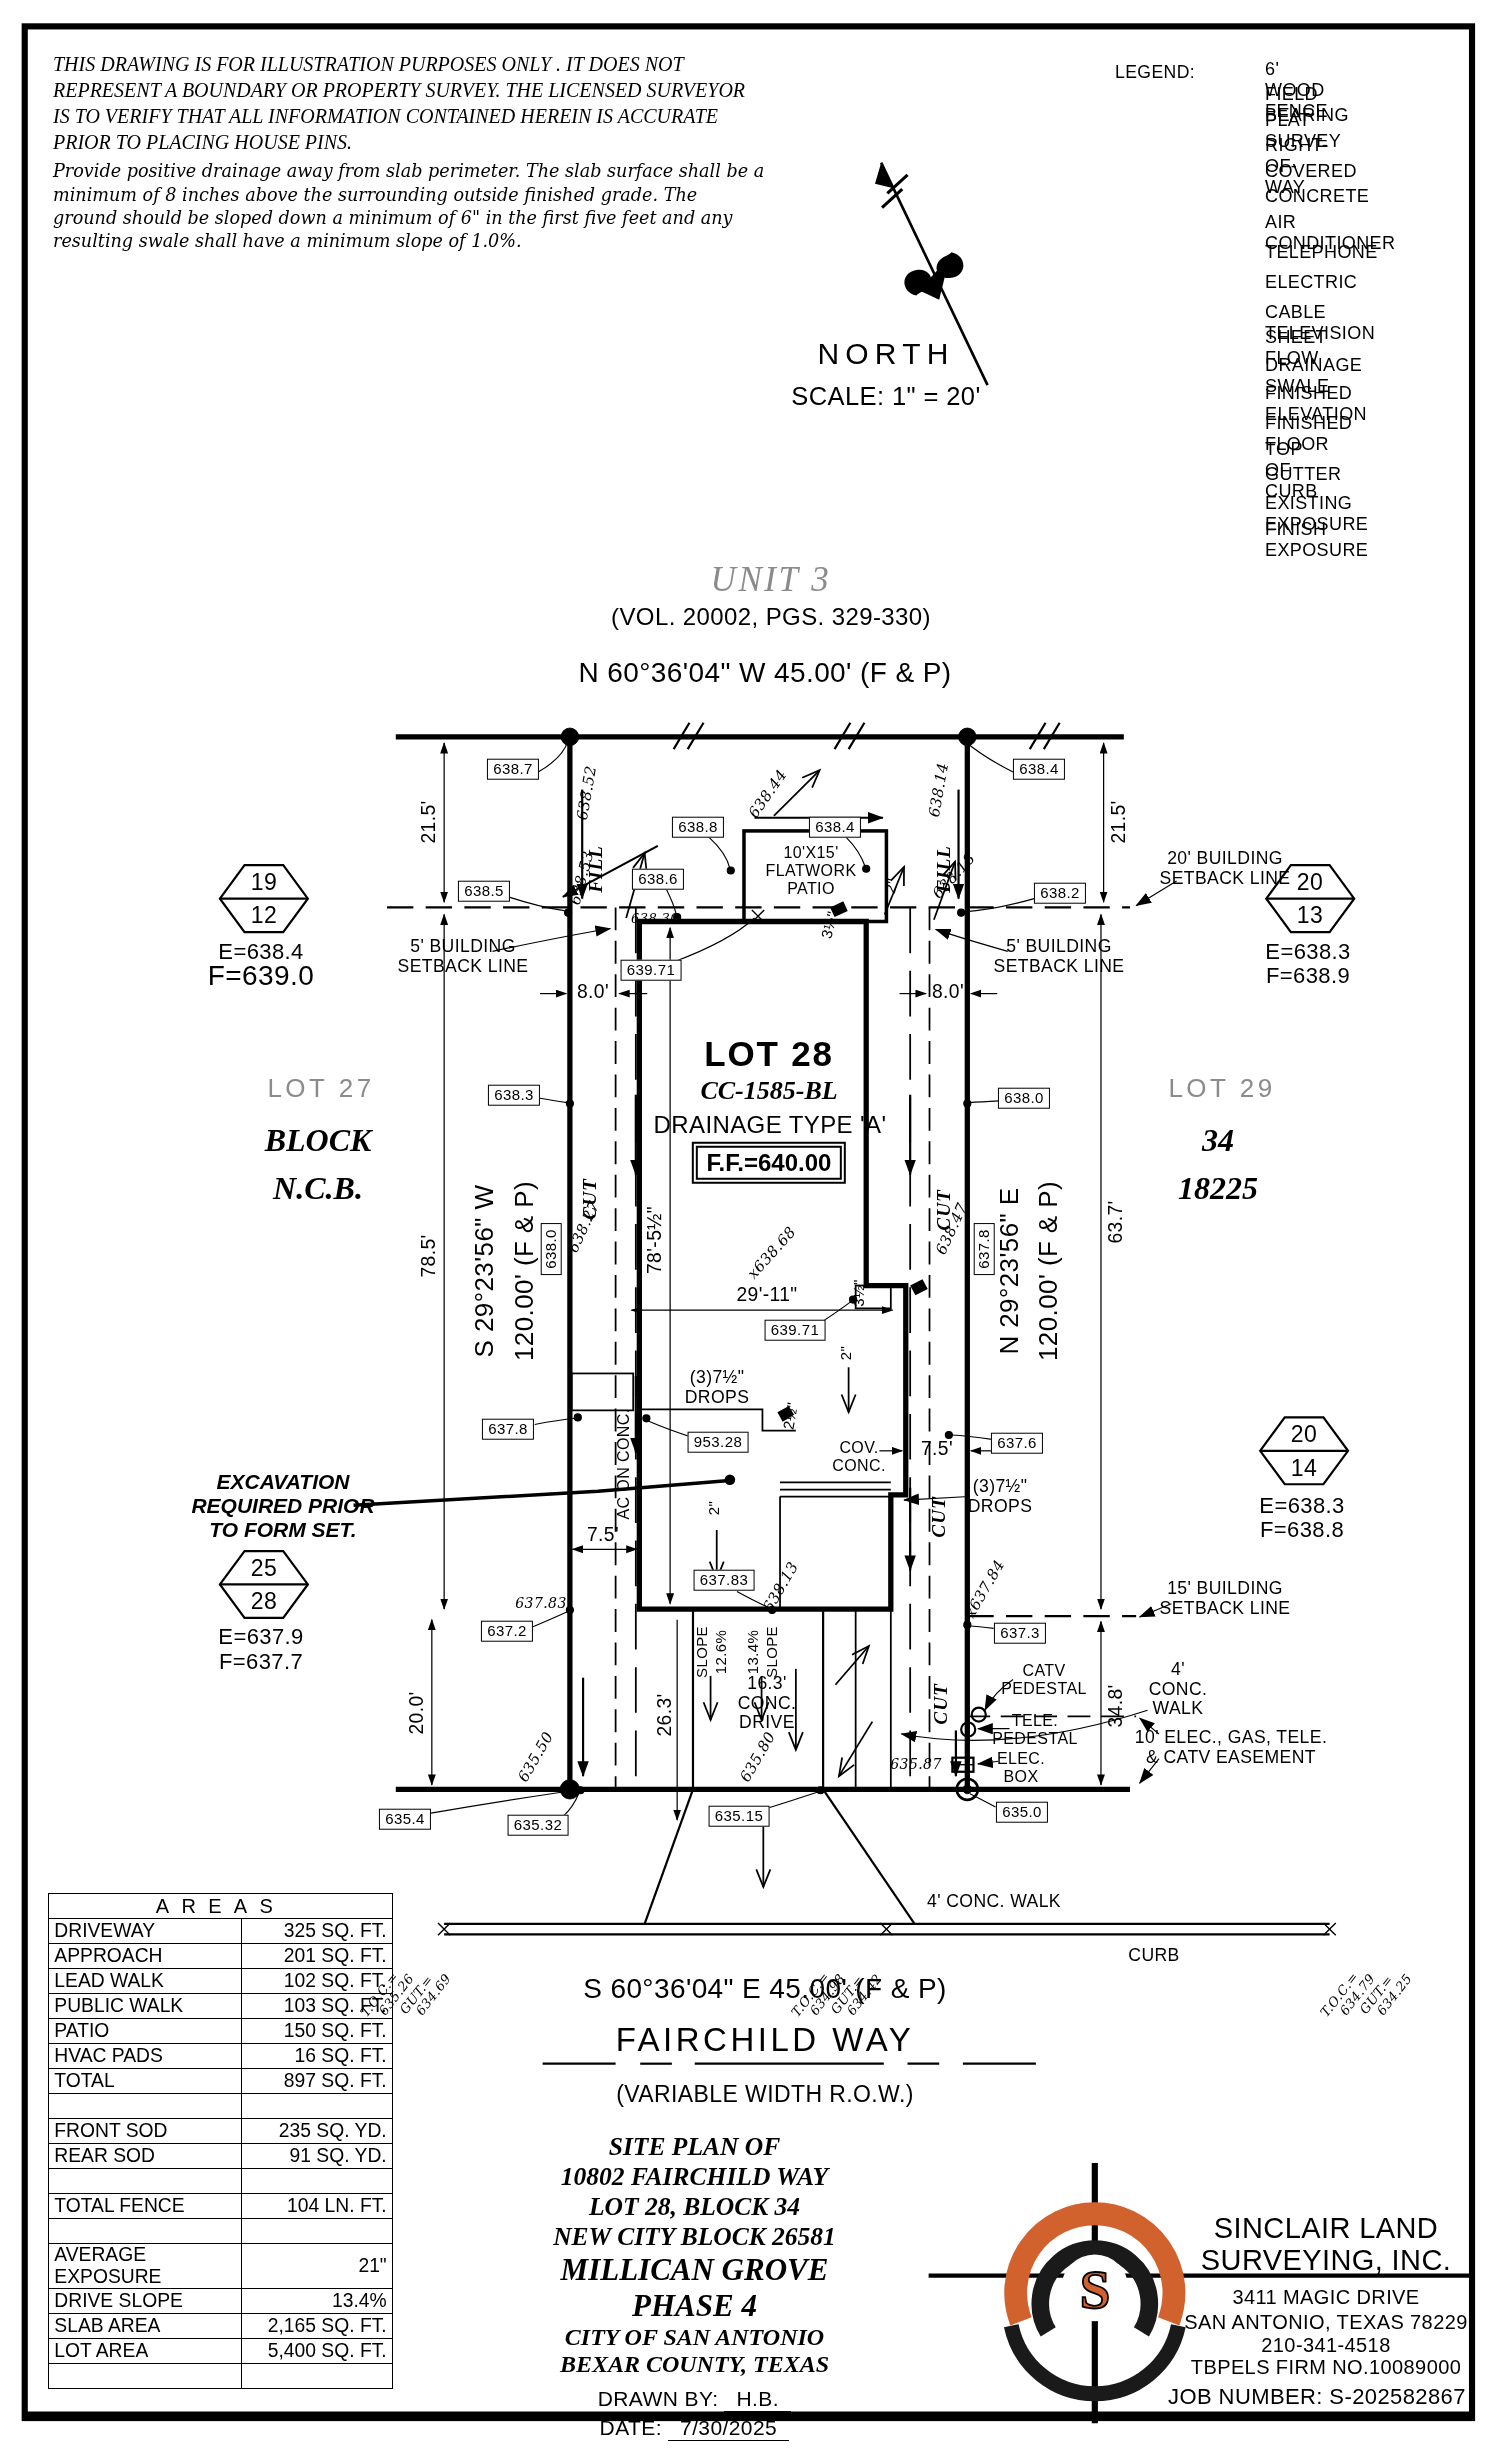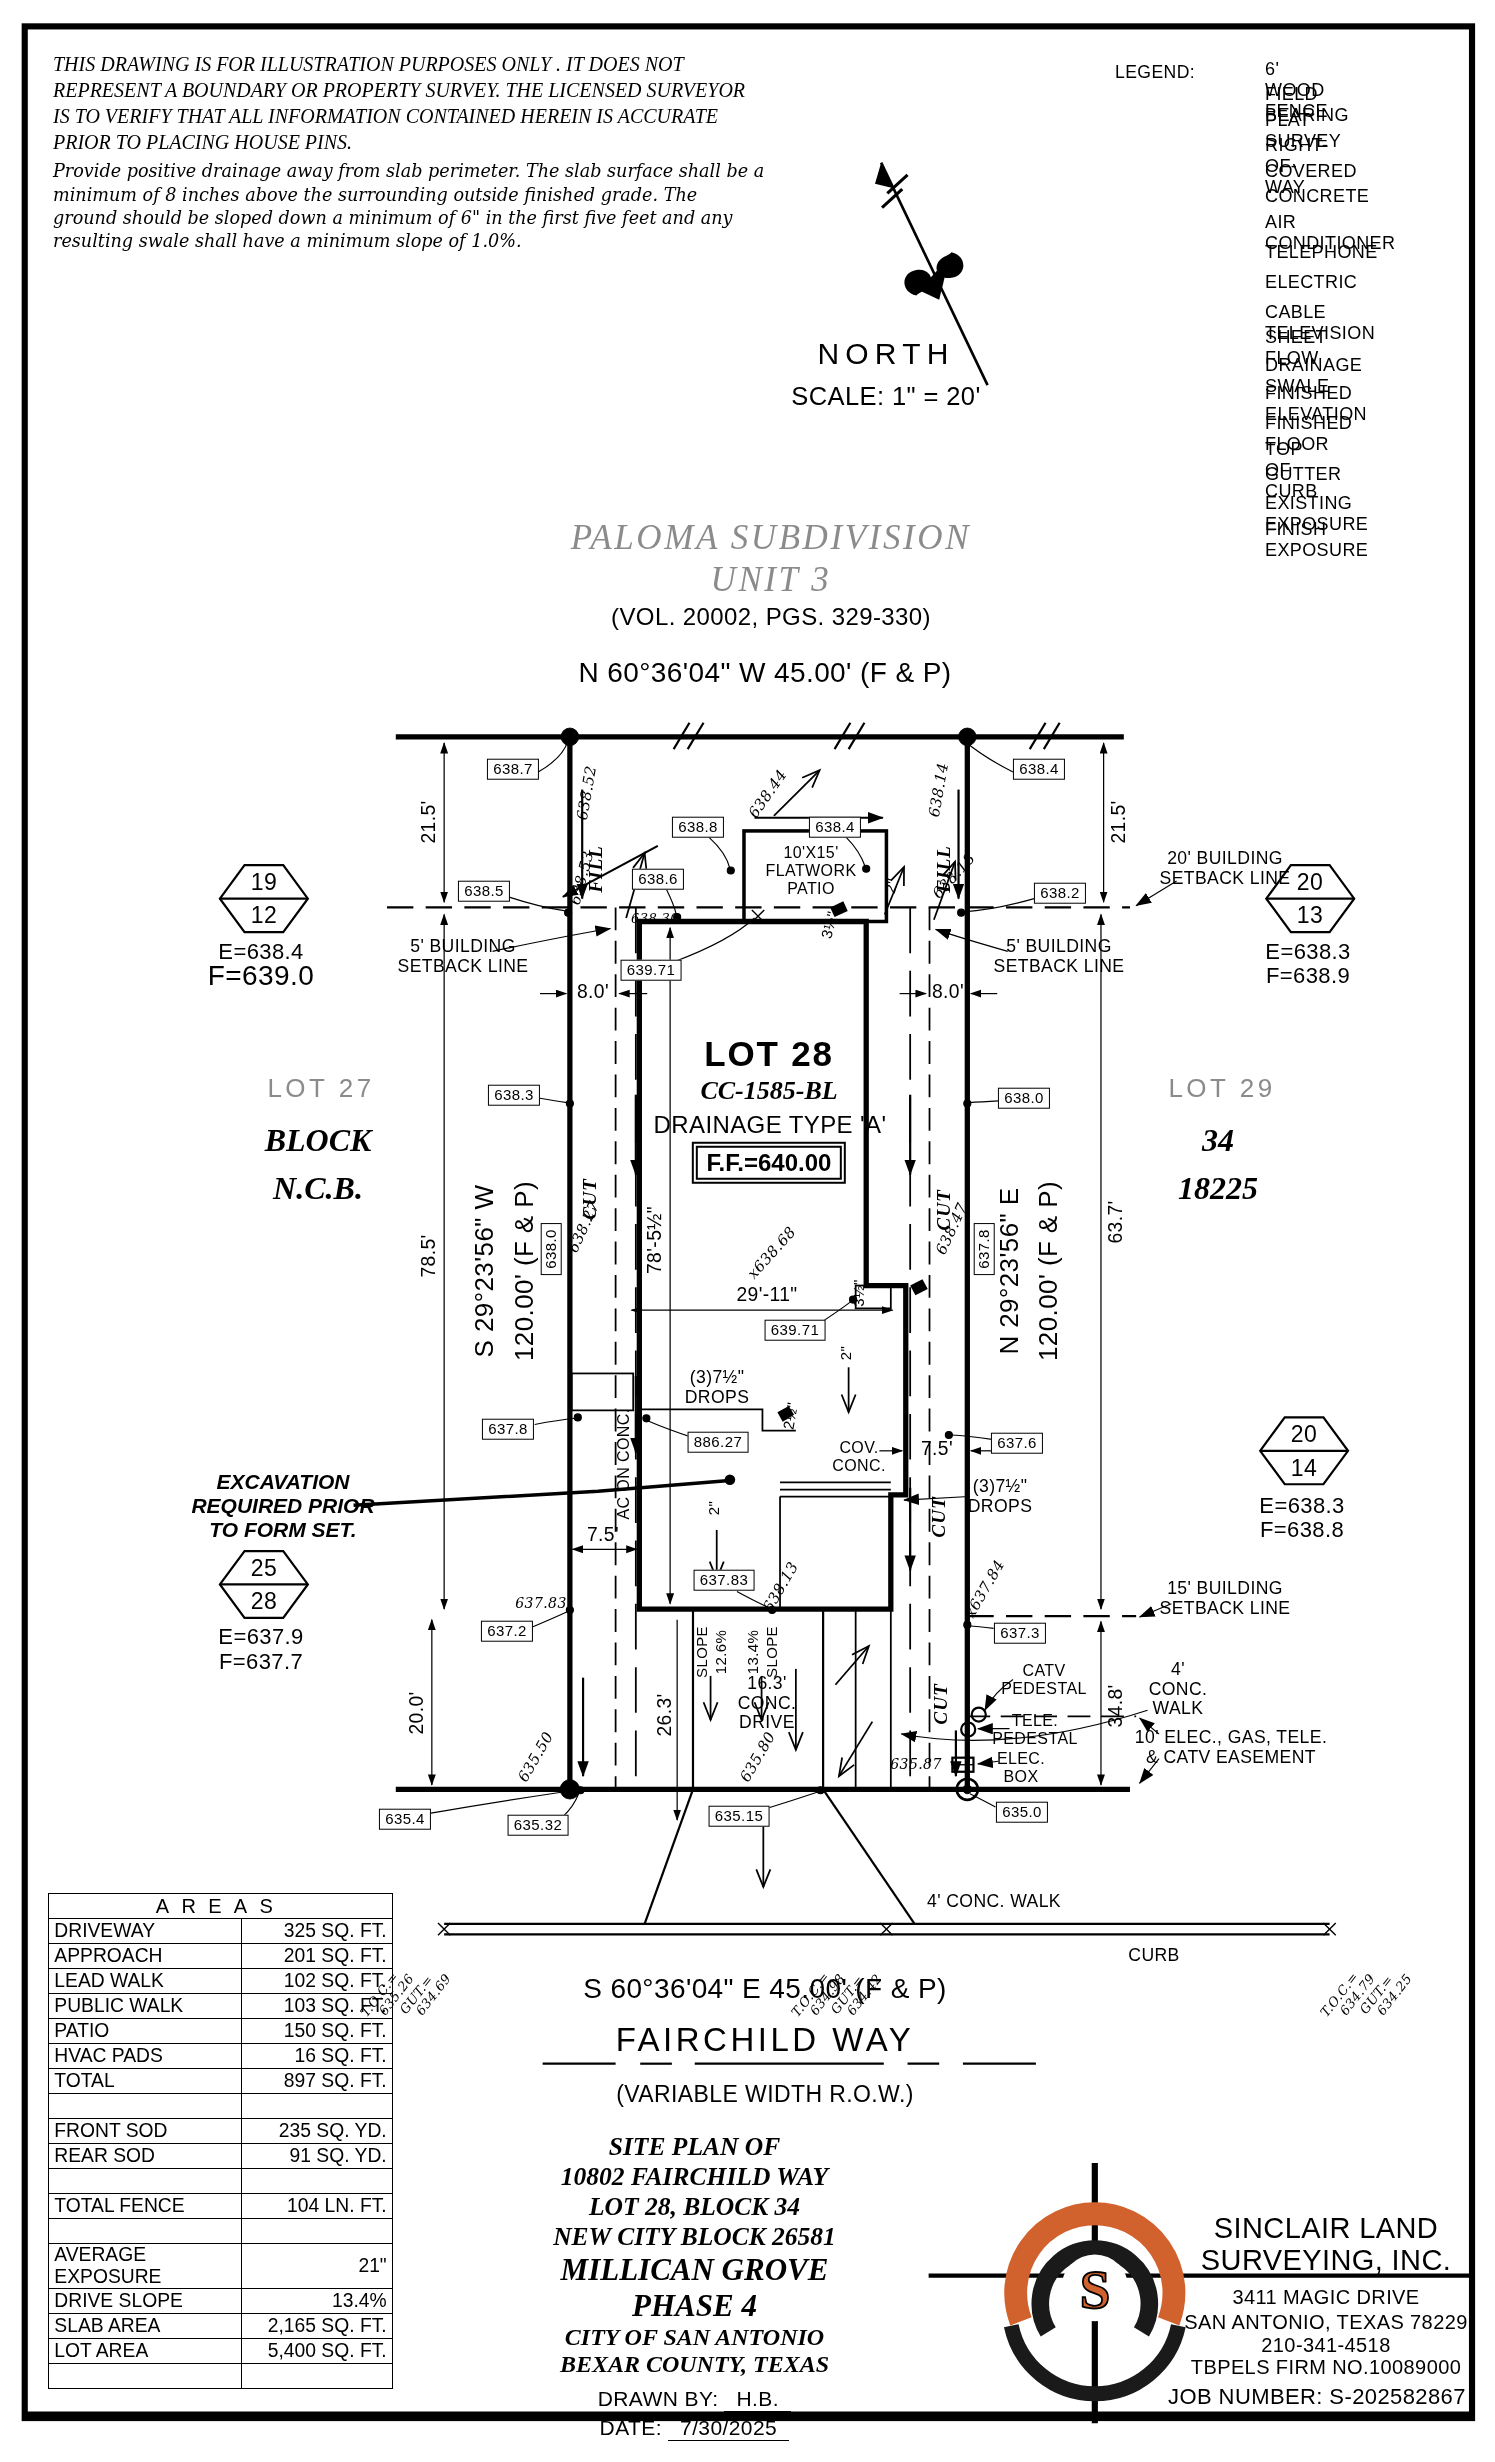--- a/index.html
+++ b/index.html
@@ -337,21 +337,20 @@
   <div class="legend-row" style="top:491px;height:56px;">
     <span style="position:absolute;right:260px;top:0;">
       
     </span>
 
     <span class="lg-desc" style="top:1.8px;">EXISTING  EXPOSURE</span>
     <span class="lg-desc" style="top:28px;">FINISH  EXPOSURE</span>
   </div>
 </div>
 
-<div class="p serifit gray" style="left:771px;top:538px;font-size:35px;letter-spacing:2.6px;">PALOMA  SUBDIVISION</div>
 <div class="p serifit gray" style="left:771px;top:580px;font-size:35px;letter-spacing:2.6px;">UNIT  3</div>
 <div class="p cad" style="left:771px;top:617px;font-size:24px;">(VOL.  20002,  PGS.  329-330)</div>
 
 <div class="p cad" style="left:765px;top:673px;font-size:28px;">N  60°36'04"  W  45.00'  (F  &amp;  P)</div>
 <div class="p cad" style="left:765px;top:1989px;font-size:28px;">S  60°36'04"  E  45.00'  (F  &amp;  P)</div>
 <div class="p cad r90" style="left:485px;top:1271px;font-size:26px;">S  29°23'56"  W</div>
 <div class="p cad r90" style="left:525px;top:1271px;font-size:26px;">120.00'  (F  &amp;  P)</div>
 <div class="p cad r90" style="left:1010px;top:1271px;font-size:26px;">N  29°23'56"  E</div>
 <div class="p cad r90" style="left:1049px;top:1271px;font-size:26px;">120.00'  (F  &amp;  P)</div>
 
@@ -394,21 +393,21 @@
 <div class="p ebox" style="left:658px;top:879px;">638.6</div>
 <div class="p ebox" style="left:484px;top:891px;">638.5</div>
 <div class="p ebox" style="left:1060px;top:893px;">638.2</div>
 <div class="p ebox" style="left:651px;top:970px;">639.71</div>
 <div class="p ebox" style="left:514px;top:1095px;">638.3</div>
 <div class="p ebox" style="left:1024px;top:1098px;">638.0</div>
 <div class="p ebox r90" style="left:551px;top:1249px;">638.0</div>
 <div class="p ebox r90" style="left:984px;top:1249px;">637.8</div>
 <div class="p ebox" style="left:508px;top:1429px;">637.8</div>
 <div class="p ebox" style="left:1017px;top:1443px;">637.6</div>
-<div class="p ebox" style="left:718px;top:1442px;">886.27</div>
+<div class="p ebox" style="left:718px;top:1442px;">953.28</div>
 <div class="p ebox" style="left:795px;top:1330px;">639.71</div>
 <div class="p ebox" style="left:724px;top:1580px;">637.83</div>
 <div class="p ebox" style="left:507px;top:1631px;">637.2</div>
 <div class="p ebox" style="left:1020px;top:1633px;">637.3</div>
 <div class="p ebox" style="left:405px;top:1819px;">635.4</div>
 <div class="p ebox" style="left:538px;top:1825px;">635.32</div>
 <div class="p ebox" style="left:739px;top:1816px;">635.15</div>
 <div class="p ebox" style="left:1022px;top:1812px;">635.0</div>
 
 <div class="p hw r80" style="left:587px;top:793px;">638.52</div>

